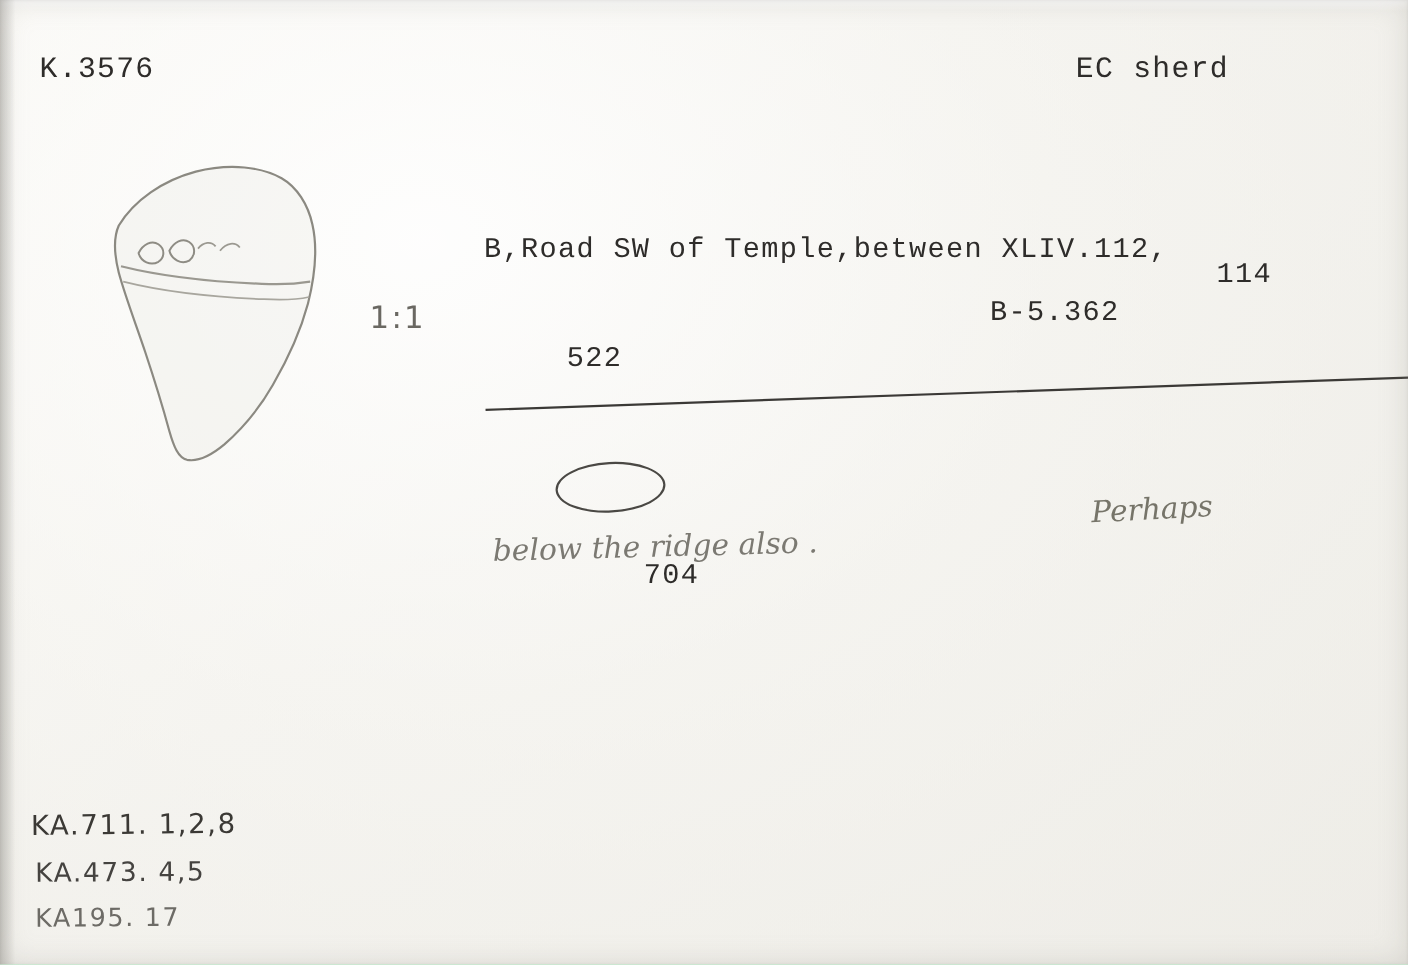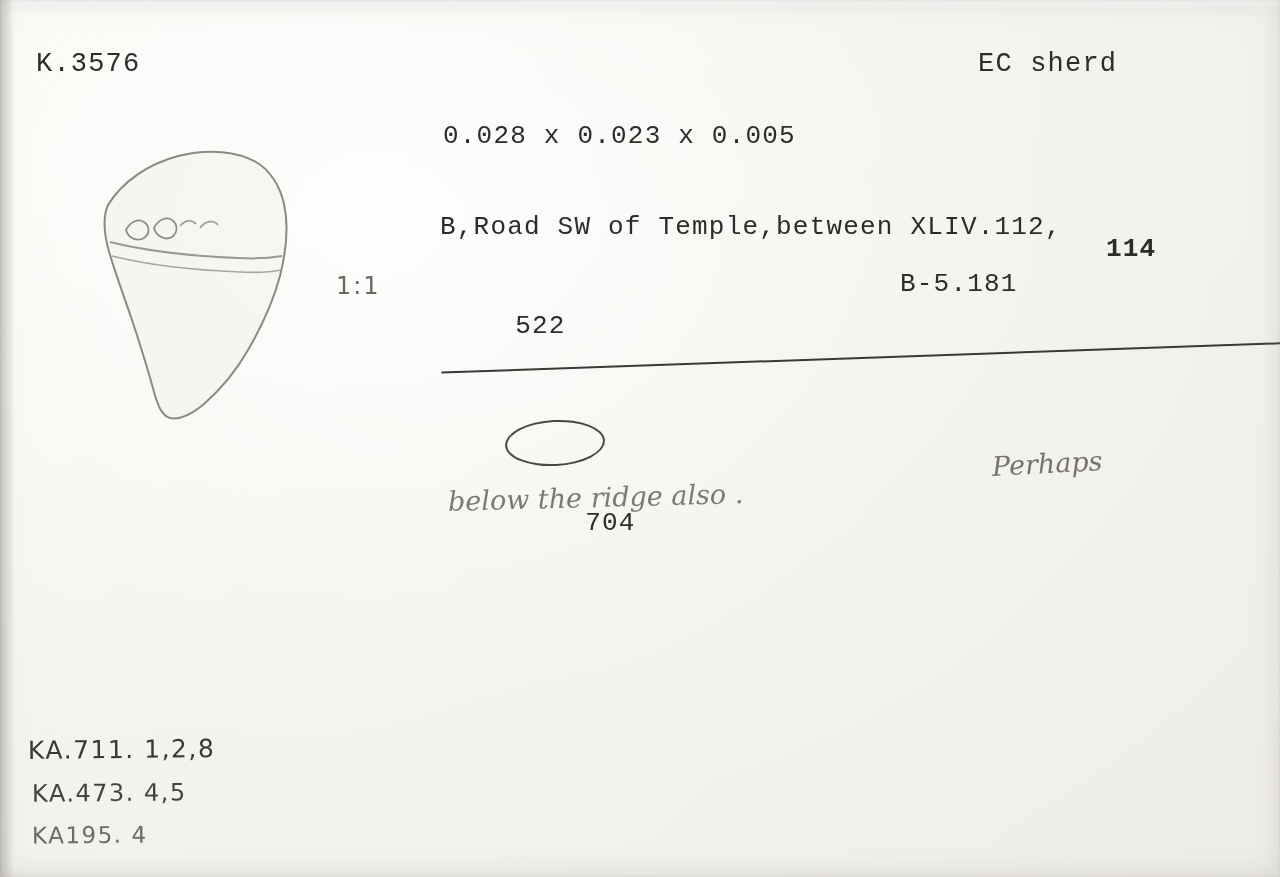--- a/index.html
+++ b/index.html
@@ -56,21 +56,21 @@
     white-space: pre;
   }
 
   #catalog-number { left: 36px;  top: 44px;  font-size: 27px; }
   #sherd-type     { left: 978px; top: 44px;  font-size: 27px; text-align: center; }
 
   #dimensions     { left: 443px; top: 117px; }
 
   #provenance     { left: 440px; top: 192px; margin-top: 16px; }
   #level-info     { left: 440px; top: 230px; }
-  #inv-114        { left: 1106px; top: 230px; font-weight: bold; }
+  #inv-114        { left: 1106px; top: 230px; }
 
   #num-struck     { left: 448px; top: 267px; }
   #num-circled    { left: 518px; top: 267px; }
   #ref-b7         { left: 900px; top: 265px; }
 
   #description    { left: 440px; top: 337px; }
 
   #dew-ref        { left: 452px; top: 545px;
                     font-family: "DejaVu Sans", sans-serif;
                     font-weight: bold;
@@ -140,21 +140,21 @@
   }
   #ka-line-1 { left: 28px; top: 735px; transform: rotate(-0.6deg); }
   #ka-line-2 { left: 32px; top: 779px; font-size: 24px; transform: rotate(-0.5deg); color: #454340; }
   #ka-line-3 { left: 32px; top: 822px; font-size: 23px; transform: rotate(-0.4deg); color: #6d6b66; }
 
   
   #scale-mark {
     position: absolute;
     left: 336px; top: 272px;
     font-family: "DejaVu Sans", sans-serif;
-    font-size: 24px;
+    font-size: 28px;
     color: #6a6862;
     letter-spacing: 2px;
   }
 
   
   #sherd-drawing {
     position: absolute;
     left: 70px;
     top: 130px;
     width: 260px;
@@ -186,48 +186,47 @@
       <path d="M42 126 C74 134 120 140 170 142 C188 143 202 142 211 140" stroke="#a8a69e" stroke-width="1.6" fill="none"></path>
       <path d="M56 100 C60 92 68 88 74 92 C80 96 80 104 74 108 C67 112 58 108 56 100 Z" stroke="#8e8c84" stroke-width="1.8" fill="none"></path>
       <path d="M84 98 C88 90 96 86 102 90 C108 94 108 102 102 107 C95 111 86 106 84 98 Z" stroke="#8e8c84" stroke-width="1.8" fill="none"></path>
       <path d="M110 96 C115 90 122 89 126 94" stroke="#9b9991" stroke-width="1.6" fill="none"></path>
       <path d="M130 98 C136 90 144 90 148 95" stroke="#9b9991" stroke-width="1.6" fill="none"></path>
     </svg>
   </div>
 
   <div id="scale-mark">1:1</div>
 
-  <div class="tw" id="dimensions">0.028 x 0.023 x 0.005</div>
 
   <div class="tw" id="provenance">B,Road SW of Temple,between XLIV.112,</div>
 
 
   <div class="tw" id="inv-114">114</div>
 
   <div class="tw struck" id="num-struck">
     <span>522</span>
     <span class="strike-line"></span>
   </div>
 
   <div class="tw circled" id="num-circled">
     <span class="circle-ellipse"></span>
     <span>704</span>
   </div>
 
-  <div class="tw" id="ref-b7">B-5.181</div>
+  <div class="tw" id="ref-b7">B-5.362</div>
 
 
   <div class="hand" id="hand-perhaps">Perhaps</div>
 
   <div class="hand" id="hand-below">below the ridge also .</div>
 
   <div id="dew-ref">
     <span>DEW </span><span class="ul">III</span><span>-388</span>
   </div>
 
   <div class="pencil-line" id="ka-line-1">KA.711. 1,2,8</div>
 
   <div class="pencil-line" id="ka-line-2">KA.473. 4,5</div>
 
-  <div class="pencil-line" id="ka-line-3">KA195. 4</div>
+  <div class="pencil-line" id="ka-line-3">KA195. 17</div>
 
   <div class="edge-shadow"></div>
 </div>
 
 </body></html>

